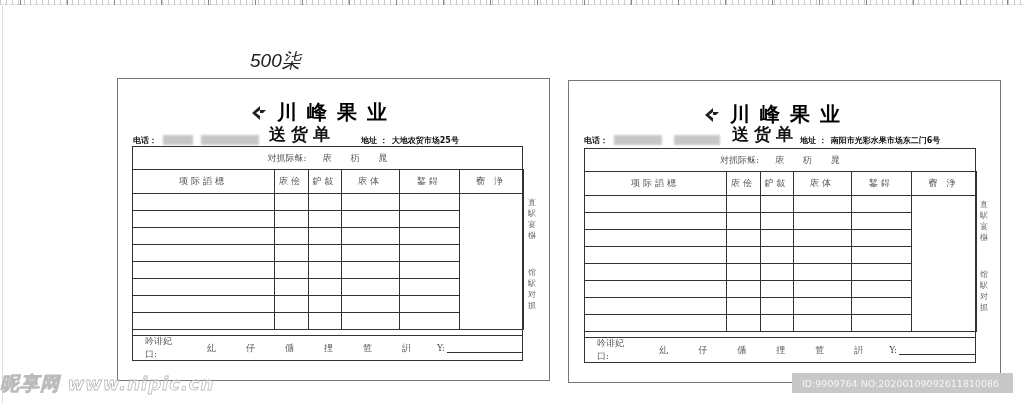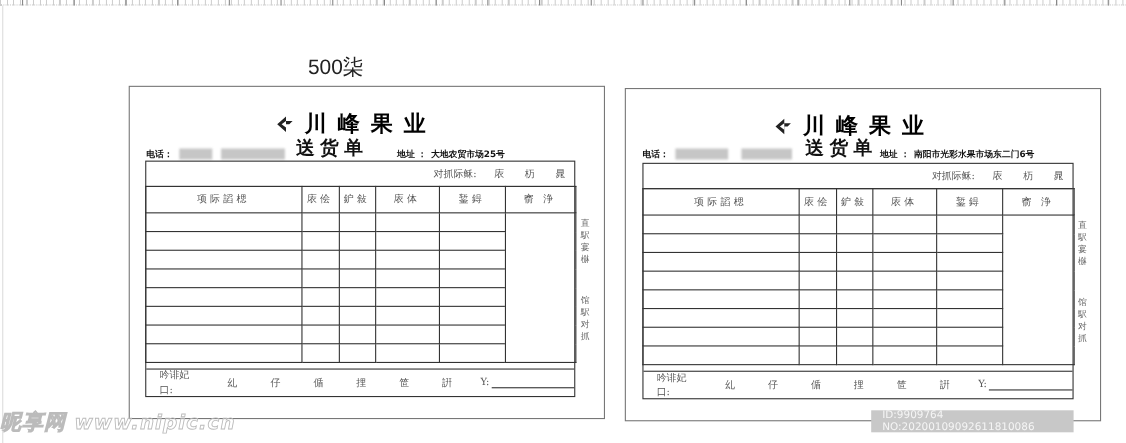--- a/index.html
+++ b/index.html
@@ -30,21 +30,21 @@
 
   .head-row { position: absolute; height: 20px; display: flex; align-items: flex-end; }
   .phone-label { font-family: "DejaVu Sans", sans-serif; font-weight: bold; font-size: 8px; color: #111; }
   .blur-block { height: 10px; background: #bdbdbd; filter: blur(1.2px); opacity: 0.85; margin-bottom: 1px; }
   .doc-title { font-family: "DejaVu Serif", serif; font-size: 17px; font-weight: bold; letter-spacing: 5px; color: #111; }
   .addr-label { font-family: "DejaVu Sans", sans-serif; font-weight: bold; font-size: 8px; color: #111; }
 
   .form-box { position: absolute; border: 1.5px solid #333; }
   .cust-row {
     position: absolute; left: 0; right: 0; top: 0; height: 23px; border-bottom: 1.5px solid #333;
-    font-size: 9px; color: #555; display: flex; align-items: center; justify-content: flex-end; padding: 0 8px;
+    font-size: 9px; color: #555; display: flex; align-items: center; justify-content: center; padding: 0 8px;
   }
   .cust-row .right span { margin-left: 16px; }
 
   table.grid { position: absolute; border-collapse: collapse; table-layout: fixed; }
   table.grid td, table.grid th {
     border: 1.5px solid #333; font-weight: normal; font-size: 9px; color: #555; text-align: center; padding: 0;
   }
   table.grid th { height: 24px; letter-spacing: 3px; }
   table.grid td { height: 17px; }
 
@@ -60,21 +60,21 @@
   .footer-row .sig:first-of-type { margin-left: 24px; }
   .footer-row .yen { margin-left: 26px; }
   .footer-row .line { display: inline-block; width: 92px; border-bottom: 1px solid #333; margin-left: 2px; height: 10px; }
 
   .watermark-left {
     position: absolute; left: 0; top: 371px; font-family: "DejaVu Sans", sans-serif; font-size: 19px;
     color: transparent; -webkit-text-stroke: 0.8px #bbb; font-style: italic; font-weight: bold; letter-spacing: 1px;
   }
   .watermark-left .url { font-size: 18px; }
   .id-bar {
-    position: absolute; left: 792px; top: 373px; width: 184px; height: 20px; background: #c8c8c8;
+    position: absolute; left: 792px; top: 373px; width: 221px; height: 20px; background: #c8c8c8;
     color: #f5f5f5; font-family: "DejaVu Sans", sans-serif; font-size: 9.5px; display: flex; align-items: center; padding-left: 10px;
   }
 </style>
 </head>
 <body>
 
 <div class="ruler">
     <div class="tick" style="left: 20px;"></div>
     <div class="tick" style="left: 67px;"></div>
     <div class="tick" style="left: 114px;"></div>
@@ -93,21 +93,21 @@
     <div class="tick" style="left: 725px;"></div>
     <div class="tick" style="left: 772px;"></div>
     <div class="tick" style="left: 819px;"></div>
     <div class="tick" style="left: 866px;"></div>
     <div class="tick" style="left: 913px;"></div>
     <div class="tick" style="left: 960px;"></div>
     <div class="tick" style="left: 1007px;"></div>
   </div>
 <div class="left-edge"></div>
 
-<div class="qty-label" style="left:280px; top:48px;">500柒</div>
+<div class="qty-label" style="left:250px; top:48px;font-style:italic;">500柒</div>
 <div class="card" style="left:117px; top:78px; width:433px; height:303px;">
   <div class="brand" style="left:133px; top:20px;">
     <svg class="logo" viewBox="0 0 16 16">
         <path d="M1 8 L9 1 L9 5 L15 5 L12 8 L9 8 L9 15 Z" fill="#222"></path>
         <path d="M5 8 L9 5 L9 11 Z" fill="#fff"></path>
       </svg>
     <span>川峰果业</span>
   </div>
   <div class="head-row" style="left:15px; top:47px; width:410px;">
     <span class="phone-label">电话：</span>

